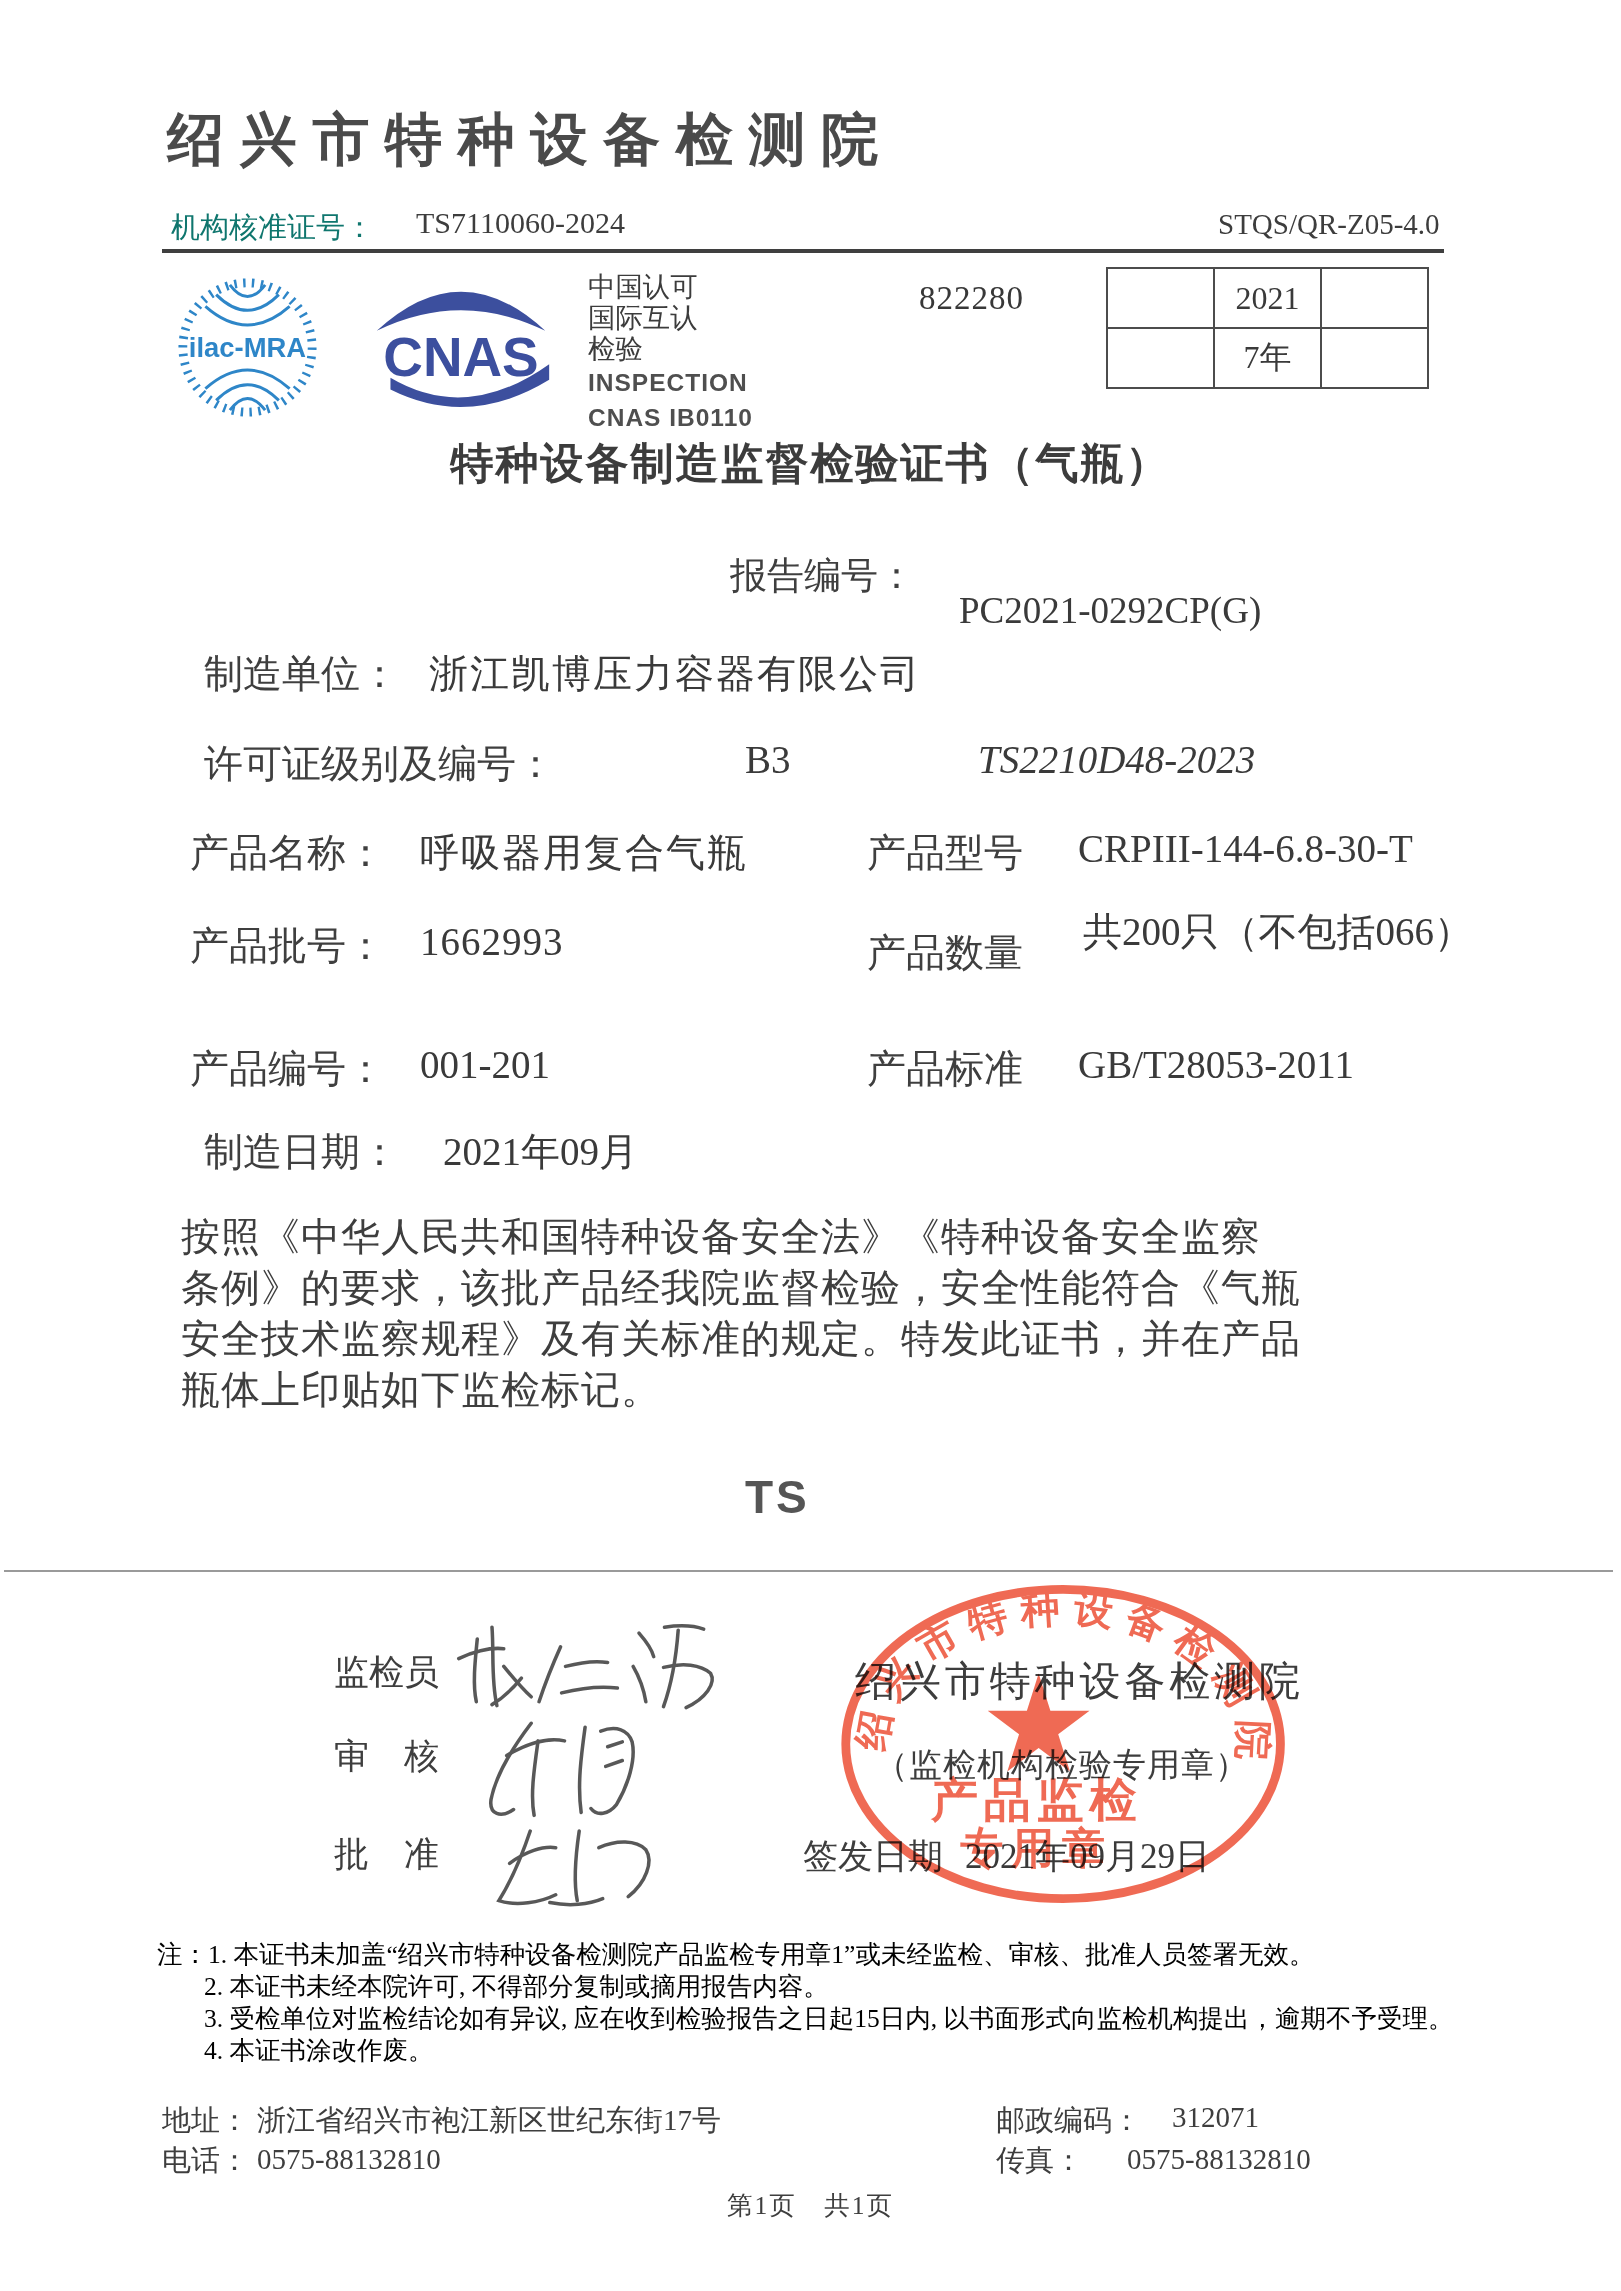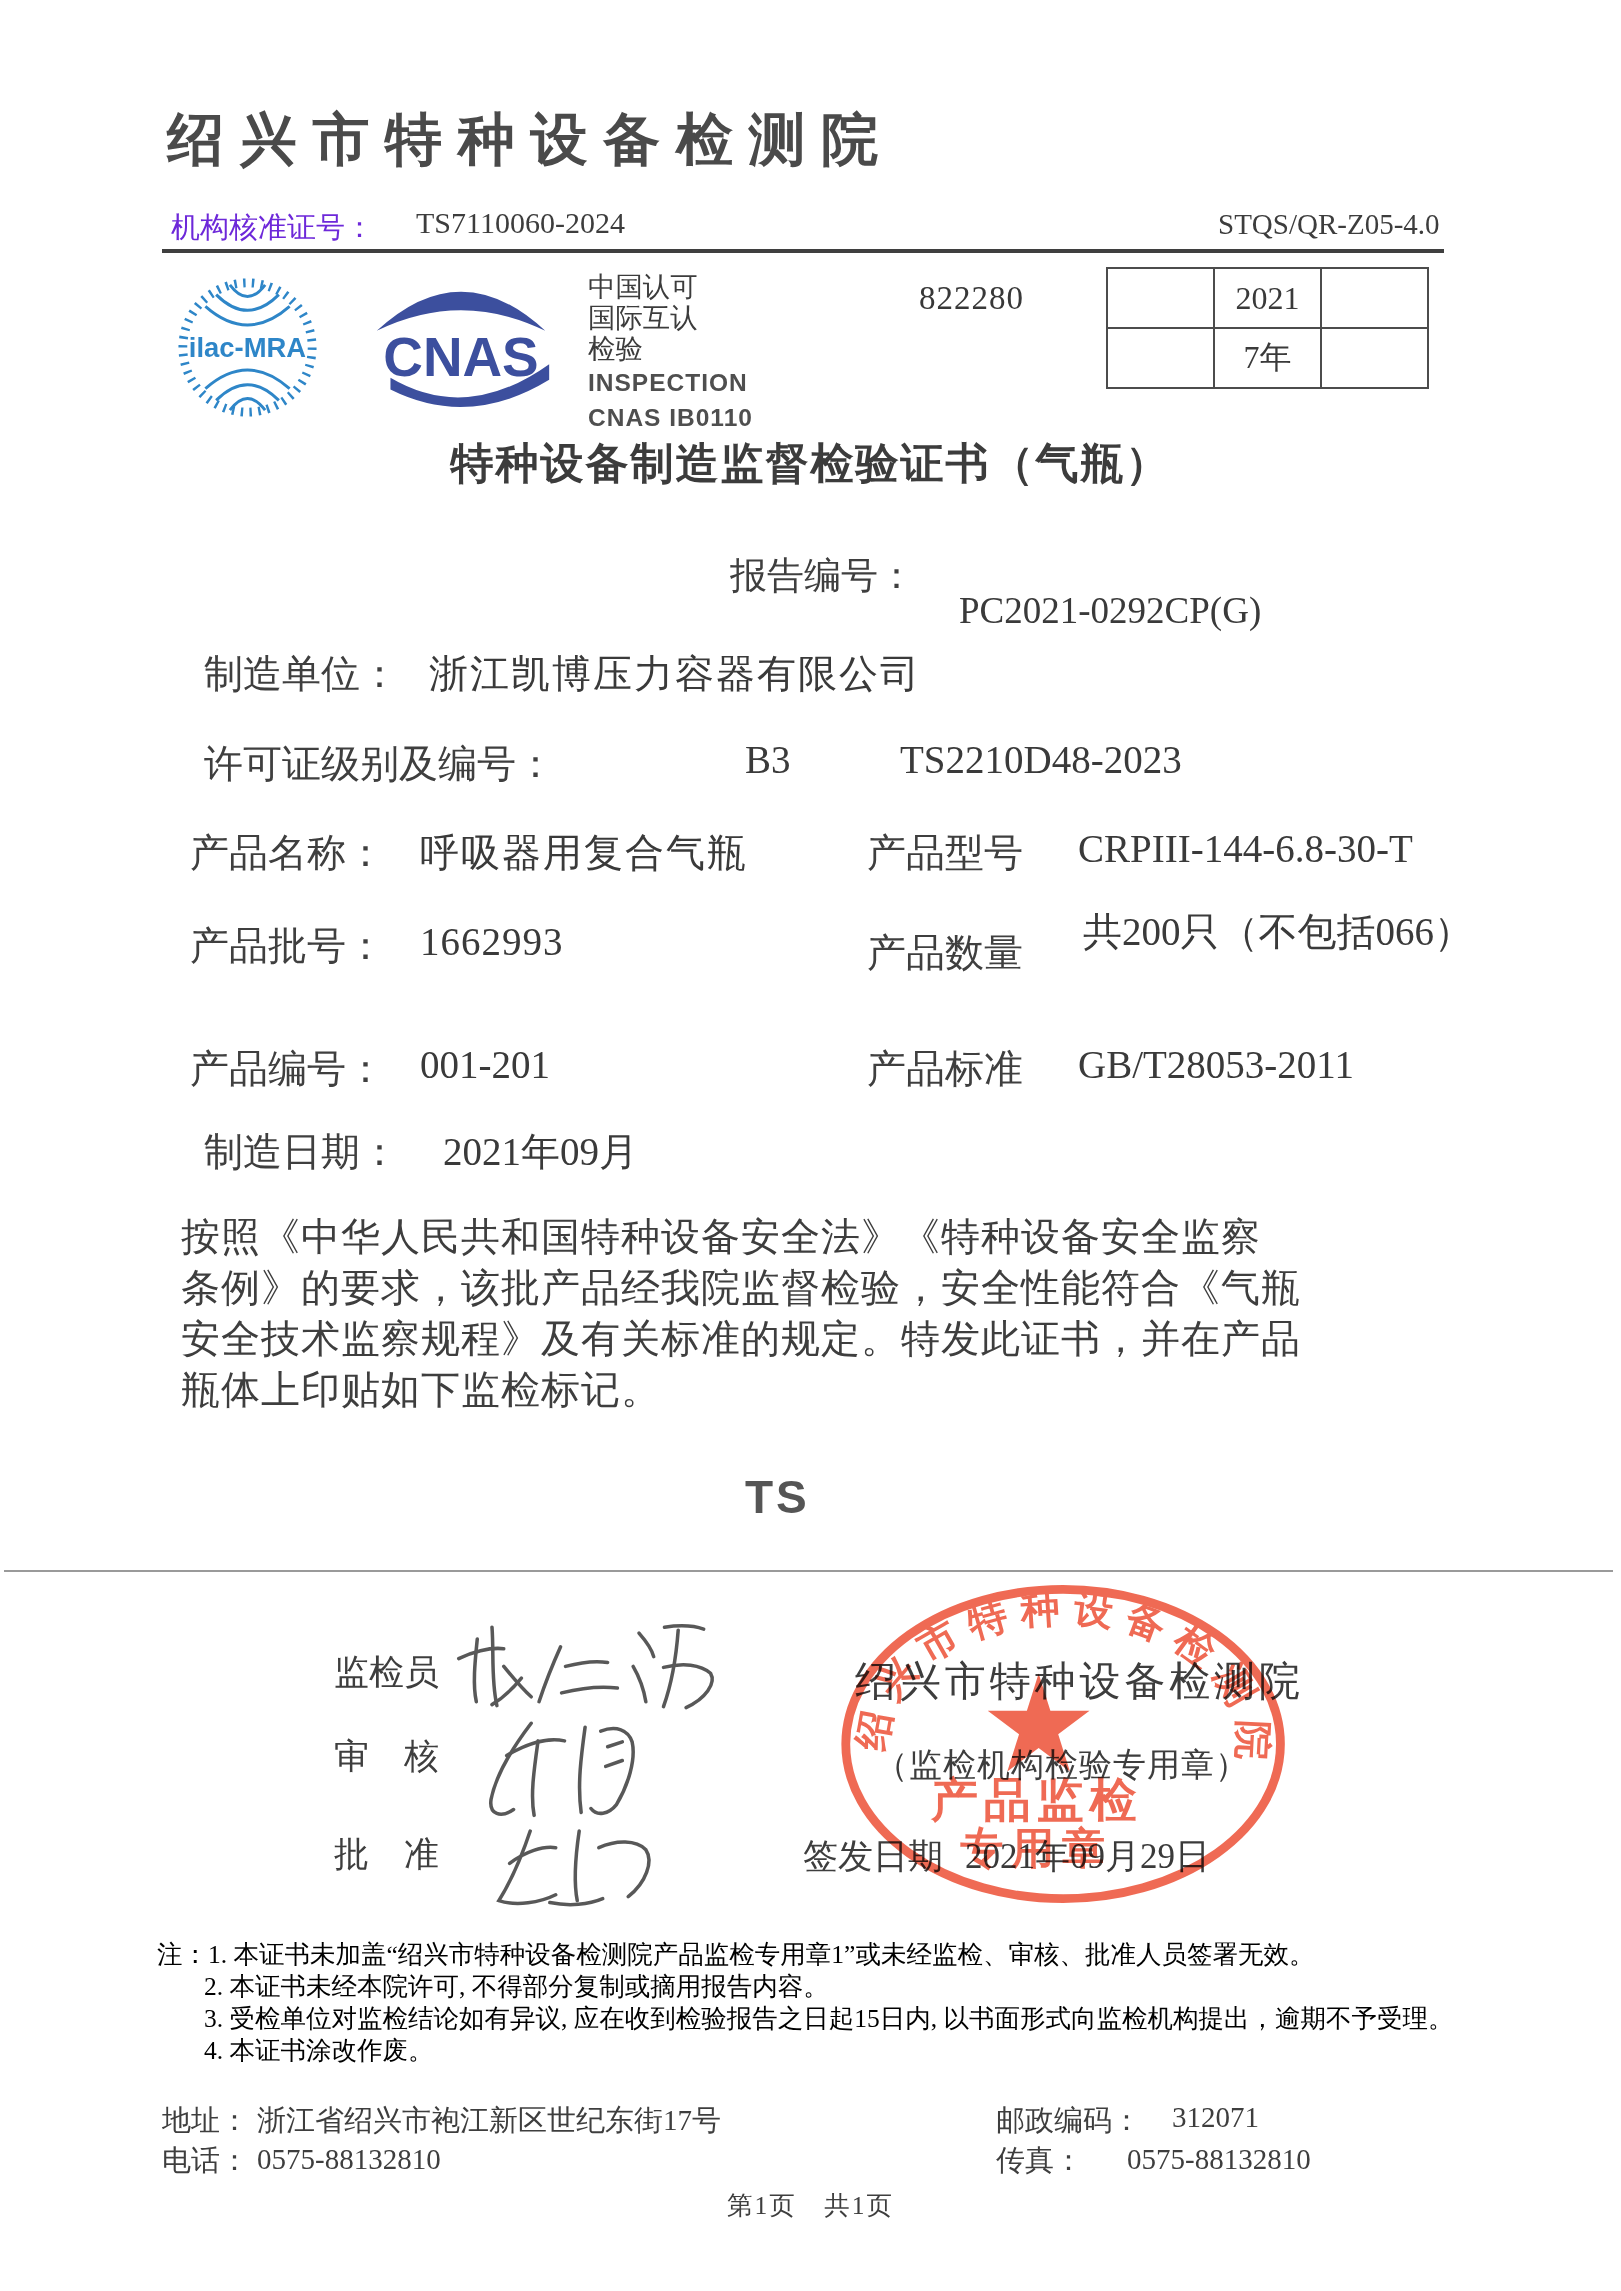--- a/index.html
+++ b/index.html
@@ -5,21 +5,21 @@
   html,body { margin:0; padding:0; background:#e9e9e9; }
   .page {
     position:relative; width:1621px; height:2292px; background:#ffffff;
     font-family:"Liberation Serif","DejaVu Serif",serif; color:#454545;
     overflow:hidden; margin:0 auto;
   }
   .abs { position:absolute; white-space:nowrap; }
 
   .org-header { left:167px; top:102px; font-size:57px; font-weight:700; letter-spacing:15.7px; color:#4a4a4a; }
 
-  .approval-label { left:171px; top:208px; font-size:29px; color:#6d28d9; }
+  .approval-label { left:171px; top:208px; font-size:29px; color:#0f766e; }
   .approval-no    { left:416px; top:206px; font-size:30px; color:#3d3d3d; }
   .doc-code       { left:1218px; top:208px; font-size:29px; color:#3d3d3d; }
 
   .rule-thick { left:162px; top:249px; width:1282px; height:3.9px; background:#3f3f3f; }
   .rule-thin  { left:3.9px; top:1570px; width:1609px; height:2px; background:#9a9a9a; }
 
   .accred-lines { left:588px; top:272px; line-height:31px; }
   .accred-lines .zh { font-size:27.4px; font-weight:400; color:#3c3c3c; font-family:"Liberation Serif",serif; }
   .accred-lines .en { font-size:24.5px; font-weight:700; color:#4f4f4f; font-family:"Liberation Sans","DejaVu Sans",sans-serif; letter-spacing:1px; line-height:35px;}
   .serial-no { left:919px; top:280px; font-size:33px; color:#383838; letter-spacing:1px; }
@@ -33,21 +33,21 @@
 
   .cert-title { left:50%; top:435px; transform:translateX(-50%); font-size:43px; font-weight:700; letter-spacing:2px; color:#3c3c3c; }
 
   .report-label { left:730px; top:551px; font-size:37px; color:#3f3f3f; }
   .report-no    { left:959px; top:549px; font-size:37px; color:#3a3a3a;margin-top:40px; }
 
   .f-label { font-size:39px; color:#3f3f3f; }
   .f-value { font-size:39px; color:#3a3a3a; }
 
   .mfr-label { left:204px; top:647px; } .mfr-value { left:429px; top:647px; letter-spacing:2px; }
-  .lic-label { left:204px; top:737px; } .lic-level { left:745px; top:737px; } .lic-no { left:900px; top:737px; }
+  .lic-label { left:204px; top:737px; } .lic-level { left:745px; top:737px; } .lic-no { left:978px; top:737px;font-style:italic; }
 
   .pn-label { left:190px; top:826px; } .pn-value { left:420px; top:826px; letter-spacing:2px; }
   .pm-label { left:867px; top:826px; } .pm-value { left:1078px; top:826px; }
   .pb-label { left:190px; top:919px; } .pb-value { left:420px; top:919px; letter-spacing:1px; }
   .pq-label { left:867px; top:926px; }
   .pq-value { left:1083px; top:904px; width:423px; white-space:normal; line-break:anywhere; line-height:55px; }
   .ps-label { left:190px; top:1042px; } .ps-value { left:420px; top:1042px; }
   .pstd-label { left:867px; top:1042px; } .pstd-value { left:1078px; top:1042px; }
   .pd-label { left:204px; top:1125px; } .pd-value { left:443px; top:1125px; }
 

